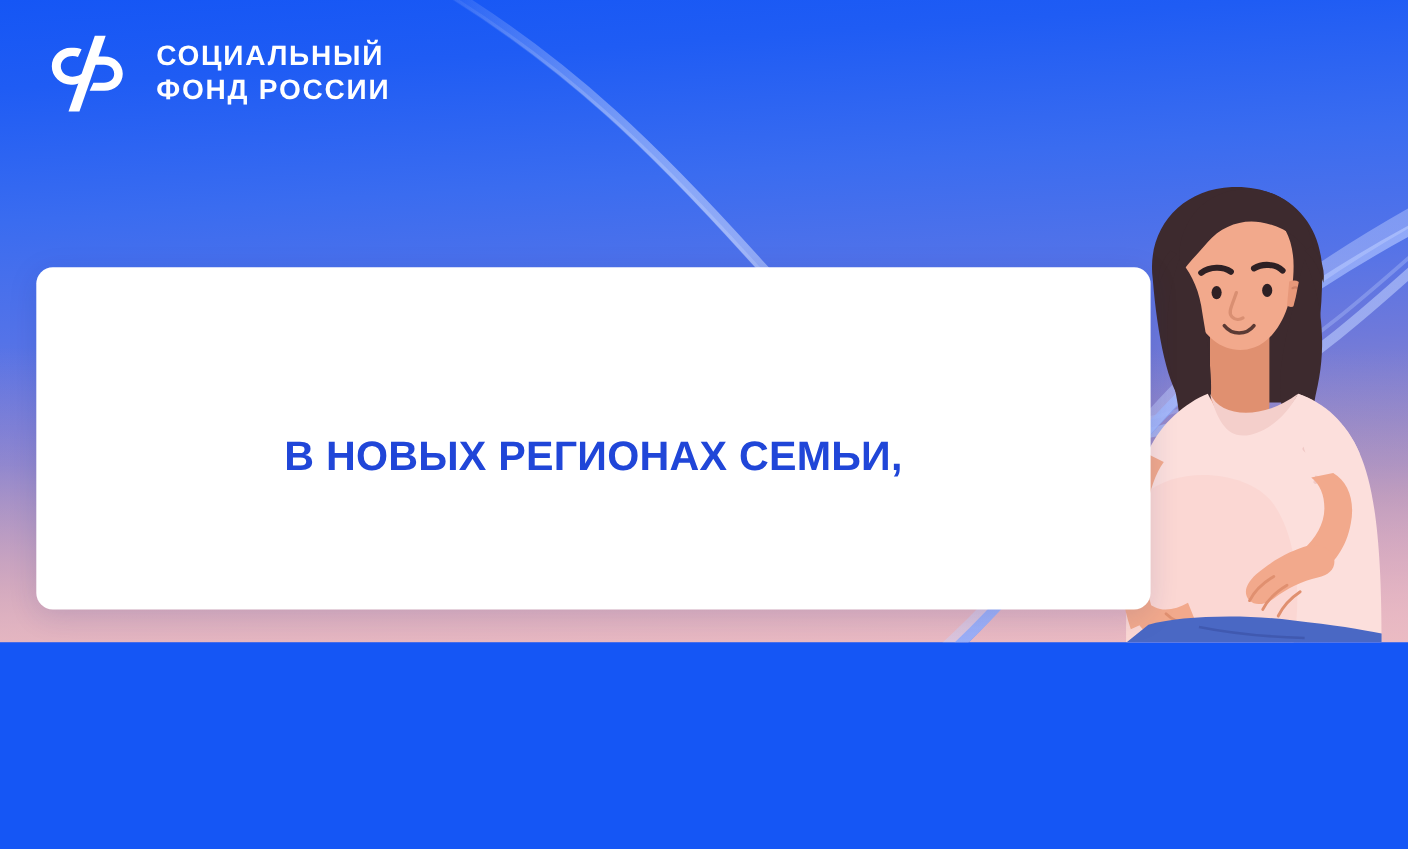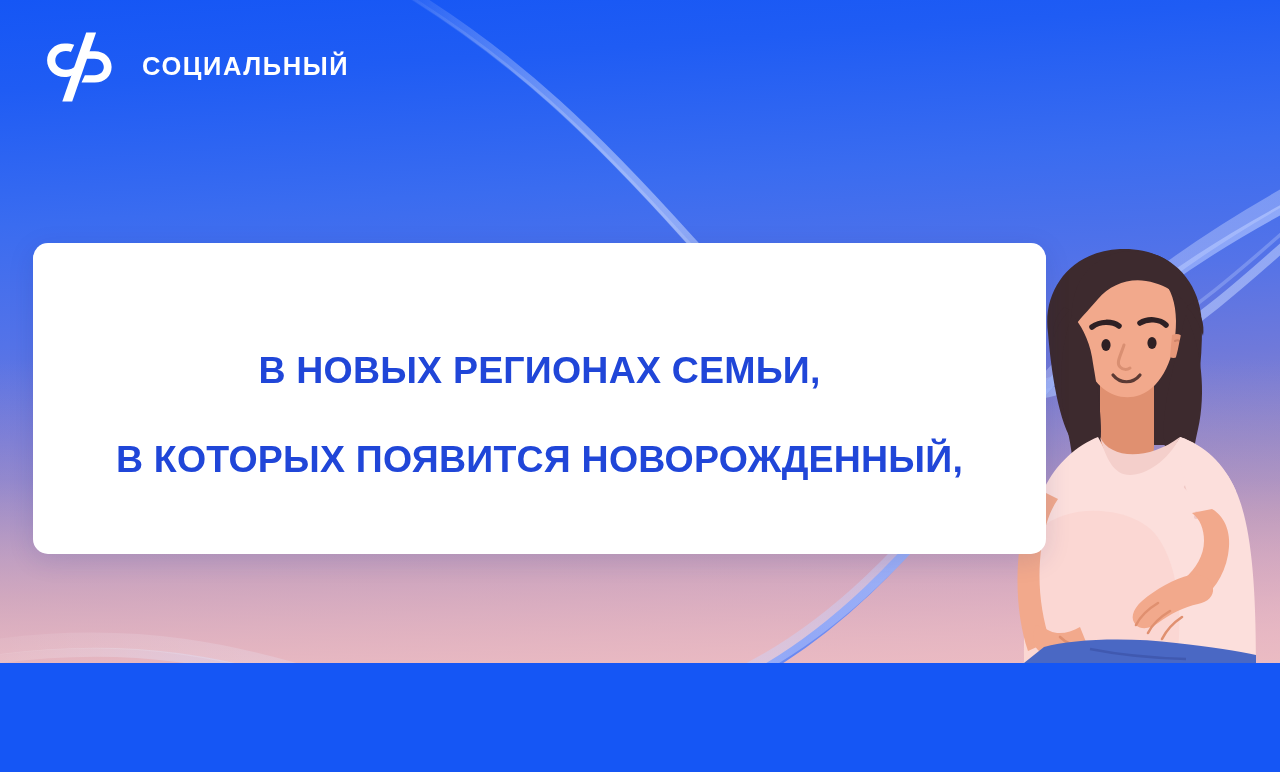--- a/index.html
+++ b/index.html
@@ -8,21 +8,21 @@
     padding: 0;
     background: #1556f5;
   }
   body {
     font-family: "Liberation Sans", "DejaVu Sans", sans-serif;
   }
 
   .banner {
     position: relative;
     width: 1280px;
-    height: 663px;
+    height: 584px;
     overflow: hidden;
     background: linear-gradient(176deg,
                 #1556f5 0%,
                 #1f5cf4 12%,
                 #3a6cf0 30%,
                 #5473e8 46%,
                 #6f79da 58%,
                 #8f86c9 70%,
                 #ae94bf 80%,
                 #c7a3c4 89%,
@@ -156,21 +156,21 @@
     <svg class="logo-mark" viewBox="0 0 86 74">
       <g fill="#ffffff">
 
         <path d="M26.5 13.5c-9.6 0-17.4 7.5-17.4 16.8S16.9 47.1 26.5 47.1c2.6 0 5-.5 7.2-1.5l4.6-10.1c-2.6 2.8-6.3 4.2-10.4 4.2-6.1 0-10.6-4-10.6-9.4s4.5-9.4 10.6-9.4c1.8 0 3.5.3 5 1l3.3-7.2c-2.5-.8-5.2-1.2-9.7-1.2z"></path>
 
         <path d="M56.8 21.3H45.6l-3.4 7.5h14.3c5.4 0 9.3 3.4 9.3 8.2s-3.9 8.2-9.3 8.2h-9.6l-3.4 7.4h13.3c9.6 0 16.8-6.6 16.8-15.6s-7.2-15.7-16.8-15.7z"></path>
 
         <path d="M48.2 2.5 24.3 71.4h9.9L58.1 2.5z"></path>
       </g>
     </svg>
-    <div class="logo-wordmark"><span>СОЦИАЛЬНЫЙ</span><br></div>
+    <div class="logo-wordmark"><span>СОЦИАЛЬНЫЙ</span><br><span>ФОНД РОССИИ</span></div>
   </div>
 
   <svg class="illustration" viewBox="0 0 300 440" preserveAspectRatio="xMaxYMax meet">
     <defs>
       <clipPath id="clipFig">
           <rect x="0" y="0" width="300" height="440"></rect>
         </clipPath>
     </defs>
     <g clip-path="url(#clipFig)">
 
@@ -245,17 +245,16 @@
 
       <path d="M64 424 C92 416 148 414 196 420 C232 424 258 428 276 432
                L276 440 L44 440 Z" fill="#4a68c4"></path>
       <path d="M110 426 c30 6 62 9 96 10" fill="none" stroke="#4059b0" stroke-width="2.4"></path>
     </g>
   </svg>
 
   <div class="headline-card">
     <h1 class="headline">
       <span class="line">В НОВЫХ РЕГИОНАХ СЕМЬИ,</span>
-      <span class="line">В КОТОРЫХ ПОЯВИТСЯ НОВОРОЖДЕННЫЙ,</span>
     </h1>
   </div>
 
 </div>
 
 </body></html>

